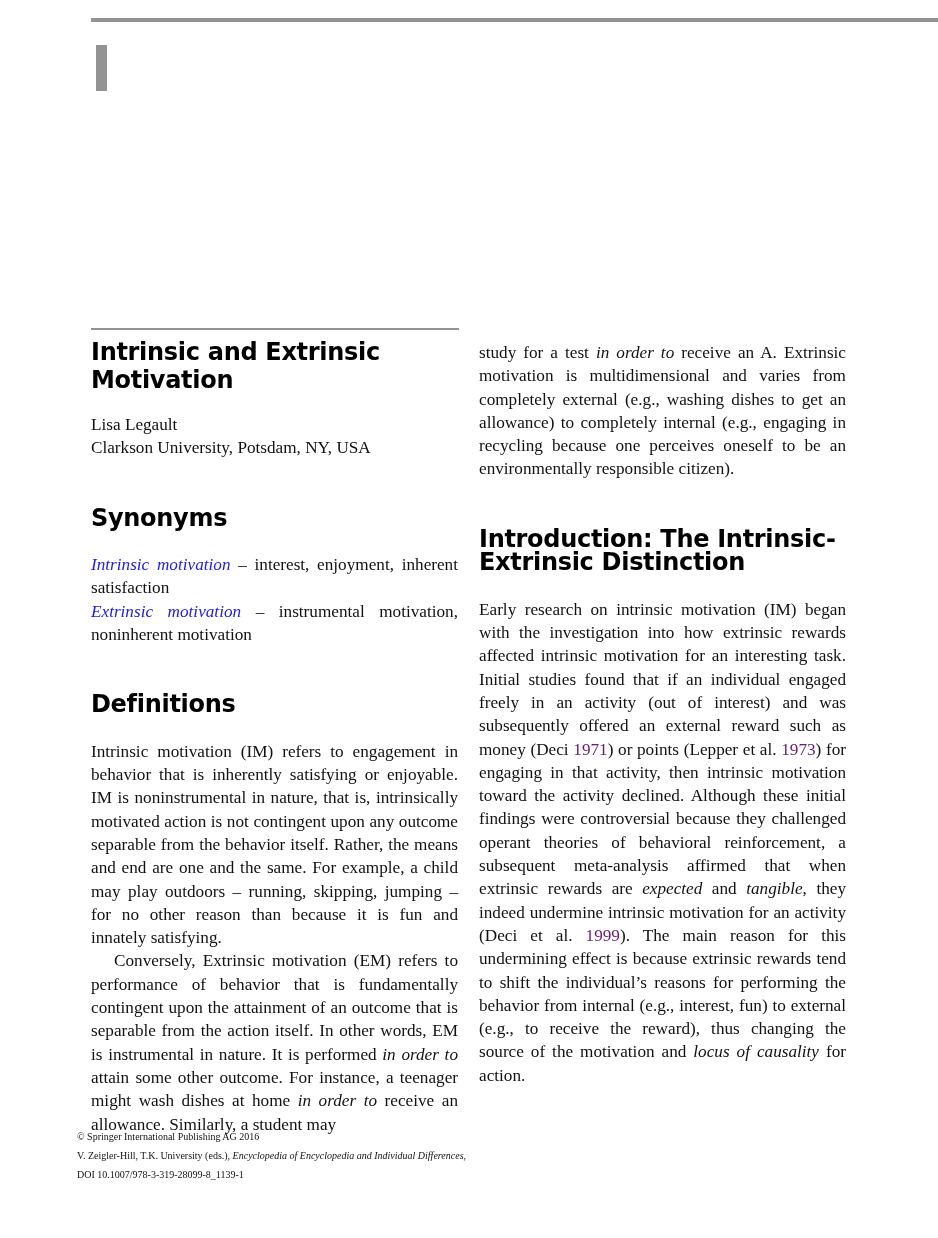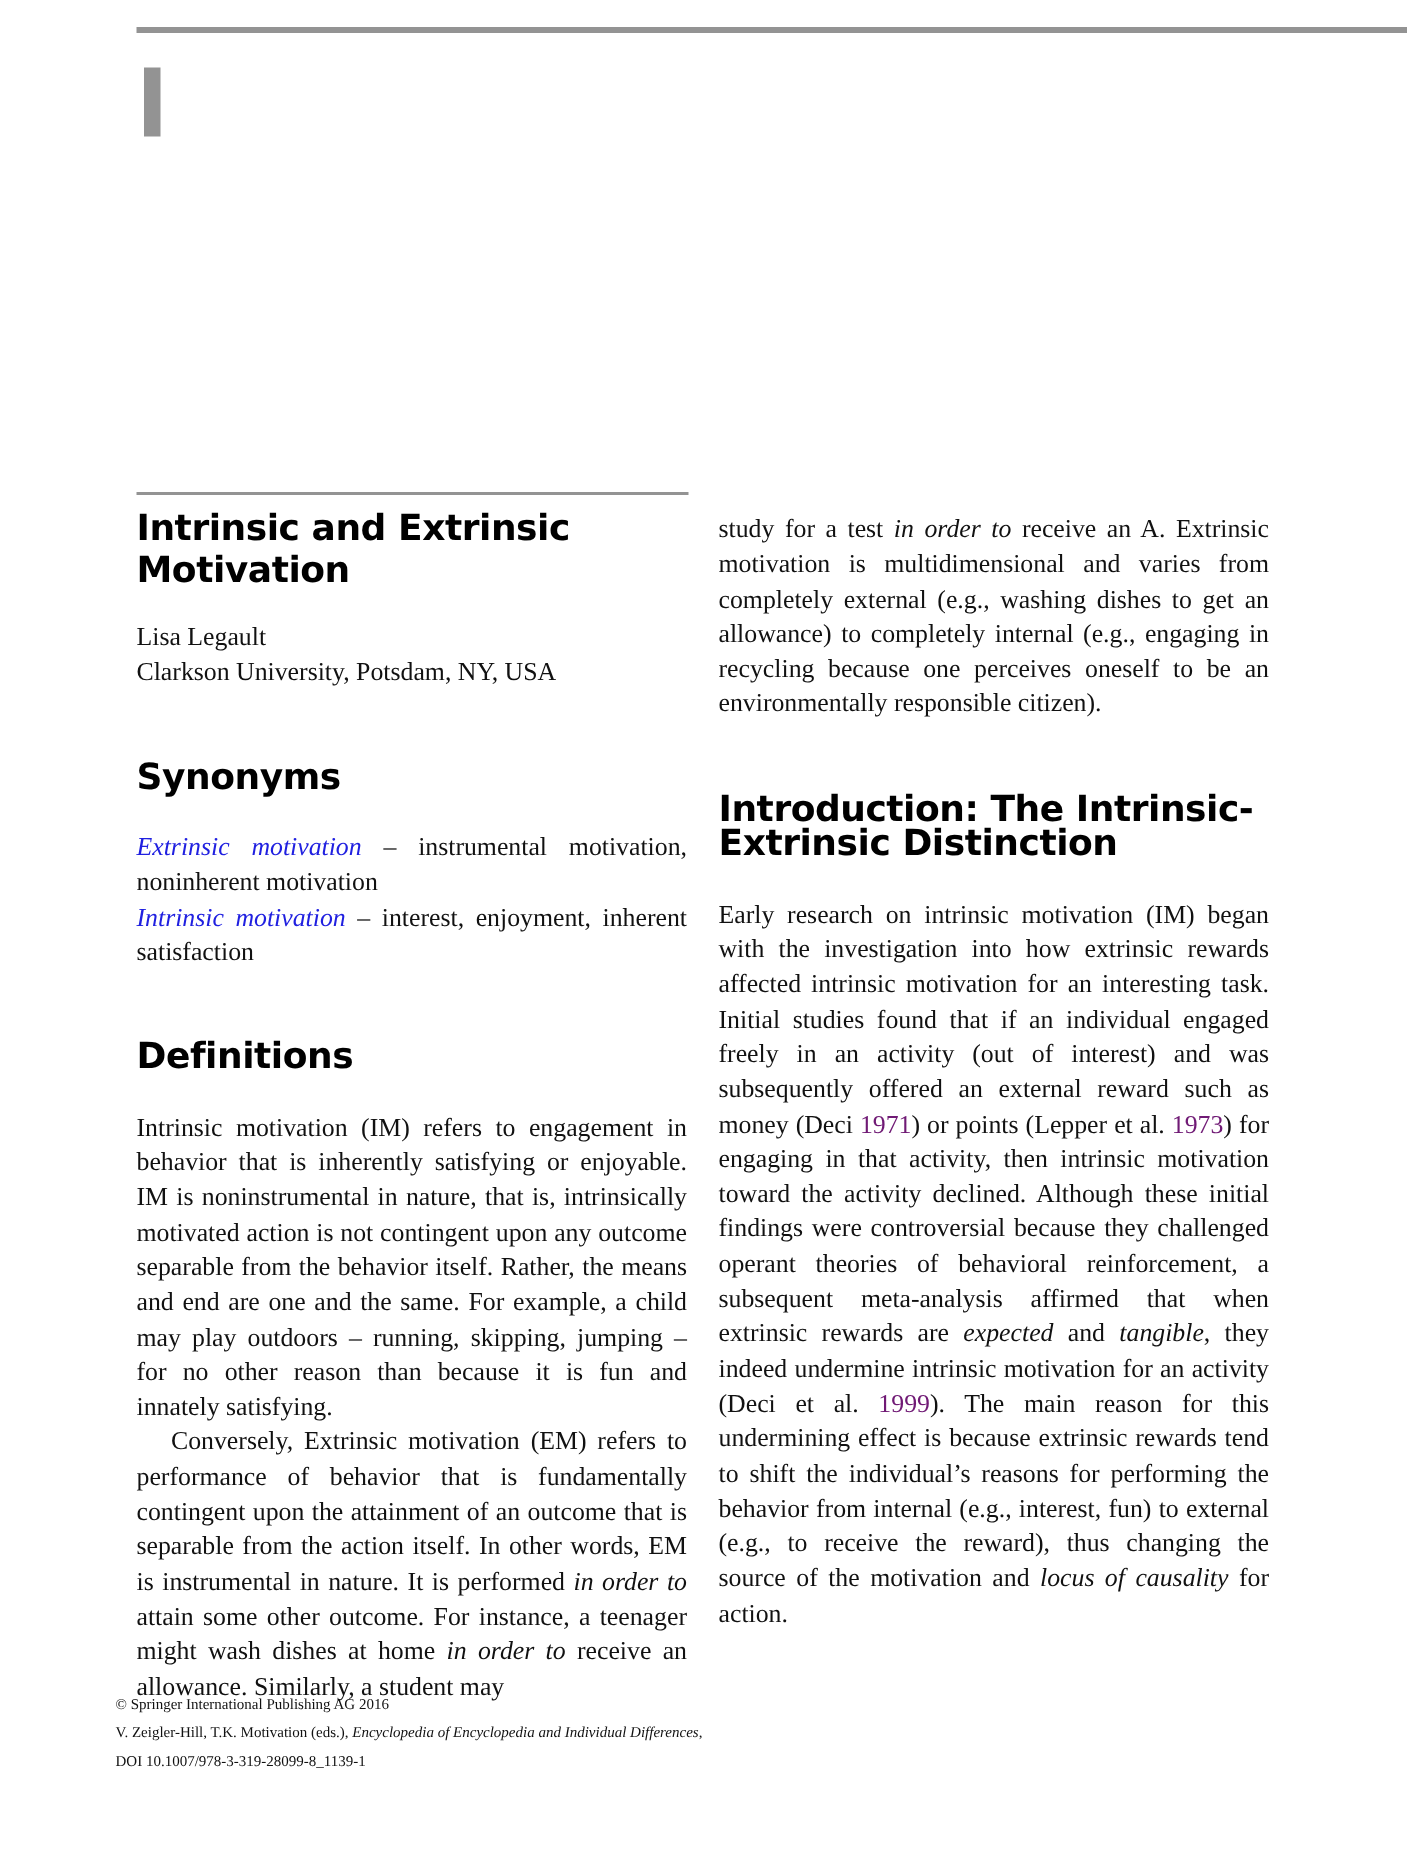--- a/index.html
+++ b/index.html
@@ -30,37 +30,37 @@
 <div class="col col-left">
   <div class="title-rule"></div>
   <h1>Intrinsic and Extrinsic Motivation</h1>
   <div style="height:19px"></div>
   <div>Lisa Legault</div>
   <div>Clarkson University, Potsdam, NY, USA</div>
   <div style="height:47px"></div>
   <h2>Synonyms</h2>
   <div style="height:23px"></div>
   <p>
-    <span class="blue-i">Extrinsic motivation</span><span> – </span><span>instrumental motivation, noninherent motivation</span>
+    <span class="blue-i">Intrinsic motivation</span><span> – </span><span>interest, enjoyment, inherent satisfaction</span>
   </p>
   <p>
-    <span class="blue-i">Intrinsic motivation</span><span> – </span><span>interest, enjoyment, inherent satisfaction</span>
+    <span class="blue-i">Extrinsic motivation</span><span> – </span><span>instrumental motivation, noninherent motivation</span>
   </p>
   <div style="height:47px"></div>
   <h2>Definitions</h2>
   <div style="height:23px"></div>
   <p>Intrinsic motivation (IM) refers to engagement in behavior that is inherently satisfying or enjoyable. IM is noninstrumental in nature, that is, intrinsically motivated action is not contingent upon any outcome separable from the behavior itself. Rather, the means and end are one and the same. For example, a child may play outdoors – running, skipping, jumping – for no other reason than because it is fun and innately satisfying.</p>
   <p class="indent"><span>Conversely, Extrinsic motivation (EM) refers to performance of behavior that is fundamentally contingent upon the attainment of an outcome that is separable from the action itself. In other words, EM is instrumental in nature. It is performed </span><em>in order to</em><span> attain some other outcome. For instance, a teenager might wash dishes at home </span><em>in order to</em><span id="split-src"> receive an allowance. Similarly, a student may</span></p>
 </div>
 
 <div class="col col-right">
   <p><span id="cont-a">study for a test </span><em>in order to</em><span> receive an A. Extrinsic motivation is multidimensional and varies from completely external (e.g., washing dishes to get an allowance) to completely internal (e.g., engaging in recycling because one perceives oneself to be an environmentally responsible citizen).</span></p>
   <div style="height:47px"></div>
   <h2>Introduction: The Intrinsic-Extrinsic Distinction</h2>
   <div style="height:23px"></div>
   <p><span>Early research on intrinsic motivation (IM) began with the investigation into how extrinsic rewards affected intrinsic motivation for an interesting task. Initial studies found that if an individual engaged freely in an activity (out of interest) and was subsequently offered an external reward such as money (Deci </span><span class="blue">1971</span><span>) or points (Lepper et al. </span><span class="blue">1973</span><span>) for engaging in that activity, then intrinsic motivation toward the activity declined. Although these initial findings were controversial because they challenged operant theories of behavioral reinforcement, a subsequent meta-analysis affirmed that when extrinsic rewards are </span><em>expected</em><span> and </span><em>tangible</em><span>, they indeed undermine intrinsic motivation for an activity (Deci et al. </span><span class="blue">1999</span><span>). The main reason for this undermining effect is because extrinsic rewards tend to shift the individual’s reasons for performing the behavior from internal (e.g., interest, fun) to external (e.g., to receive the reward), thus changing the source of the motivation and </span><em>locus of causality</em><span> for action.</span></p>
 </div>
 
 <div class="footer">
   <div>© Springer International Publishing AG 2016</div>
-  <div><span>V. Zeigler-Hill, T.K. Motivation (eds.), </span><em>Encyclopedia of Encyclopedia and Individual Differences</em><span>,</span></div>
+  <div><span>V. Zeigler-Hill, T.K. University (eds.), </span><em>Encyclopedia of Encyclopedia and Individual Differences</em><span>,</span></div>
   <div>DOI 10.1007/978-3-319-28099-8_1139-1</div>
 </div>
 
 </body></html>

